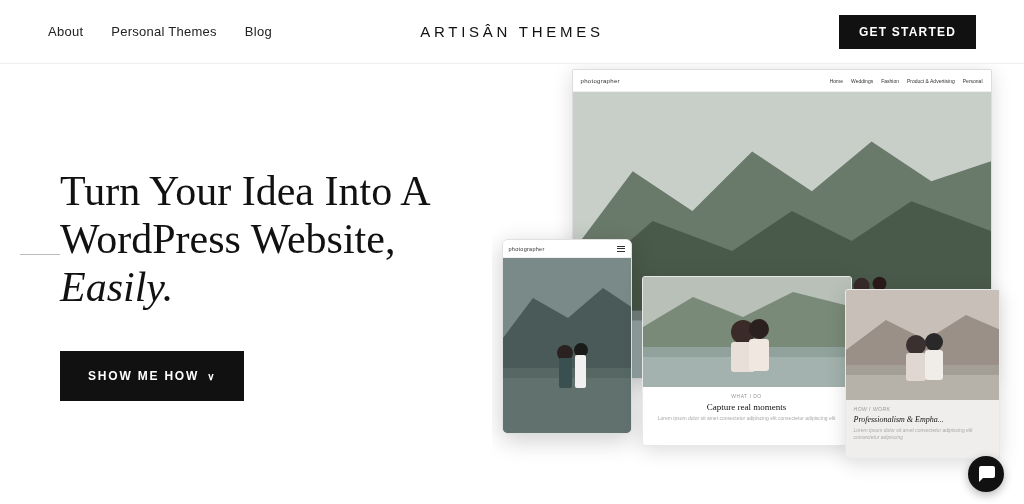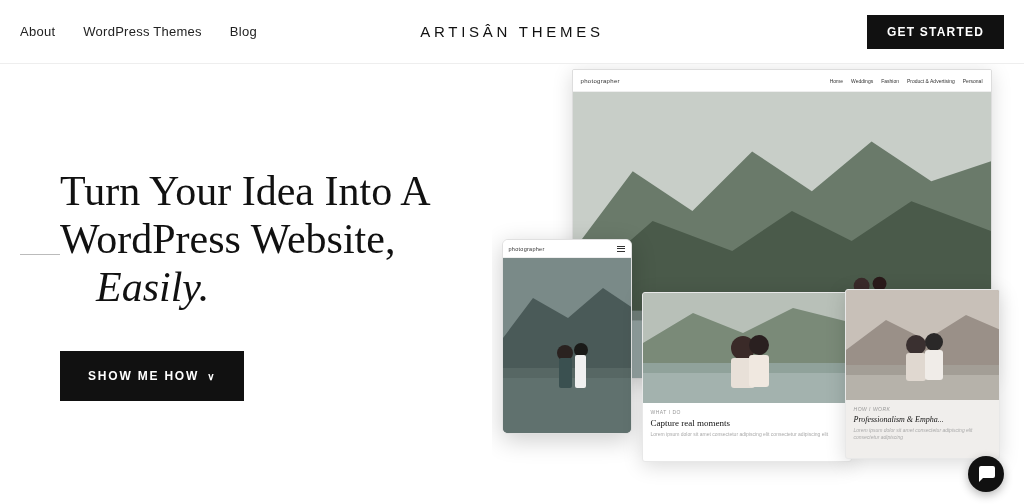--- a/index.html
+++ b/index.html
@@ -10,21 +10,21 @@
       height: 504px;
       overflow: hidden;
       position: relative;
     }
 
     
     nav {
       display: flex;
       align-items: center;
       justify-content: space-between;
-      padding: 0 20px;
+      padding: 0 48px;
       height: 64px;
       border-bottom: 1px solid #eee;
       position: relative;
       gap: 44px;
     }
     .nav-left {
       display: flex;
       gap: 28px;
       align-items: center;
     }
@@ -104,21 +104,20 @@
     .hero-title {
       font-family: Georgia, 'Times New Roman', serif;
       font-size: 42px;
       line-height: 1.15;
       color: #111;
       font-weight: 400;
       margin-bottom: 12px;
     }
     .hero-title em {
       font-size: 42px;
-      margin-left: 36px;
     }
     .hero-cta {
       margin-top: 28px;
       display: inline-flex;
       align-items: center;
       background: #111;
       color: #fff;
       font-family: Arial, sans-serif;
       font-size: 12px;
       font-weight: 700;
@@ -231,29 +230,30 @@
     .mockup-mobile .mob-img {
       width: 100%;
       height: calc(100% - 18px);
       background: linear-gradient(160deg, #6a7a7a 0%, #4a5a6a 30%, #3a4a4a 60%, #5a6a6a 100%);
       position: relative;
     }
 
     
     .mockup-card {
       position: absolute;
-      top: 228px;
+      top: 212px;
       left: 150px;
       width: 210px;
       height: 170px;
       background: #fff;
       border-radius: 3px;
       overflow: hidden;
       box-shadow: 0 4px 20px rgba(0,0,0,0.15);
       border: 1px solid #e8e8e8;
+      text-align: center;
     }
     .card-img {
       width: 100%;
       height: 110px;
       background: linear-gradient(135deg, #c9ccc5 0%, #a0a89a 30%, #8a9285 60%, #b5b8b0 100%);
       position: relative;
       overflow: hidden;
     }
     .card-content {
       padding: 6px 8px;
@@ -349,21 +349,21 @@
       width: 100%;
       height: 100%;
     }
   </style>
 </head>
 <body>
 
 <nav>
   <div class="nav-left">
     <a>About</a>
-    <a>WordPress Themes</a>
+    <a>Personal Themes</a>
     <a>Blog</a>
   </div>
   <div class="nav-center">
     <span class="logo artisan-text">ARTISÂN THEMES</span>
   </div>
   <div class="nav-right">
     <button class="btn-get-started">GET STARTED</button>
   </div>
 </nav>
 

